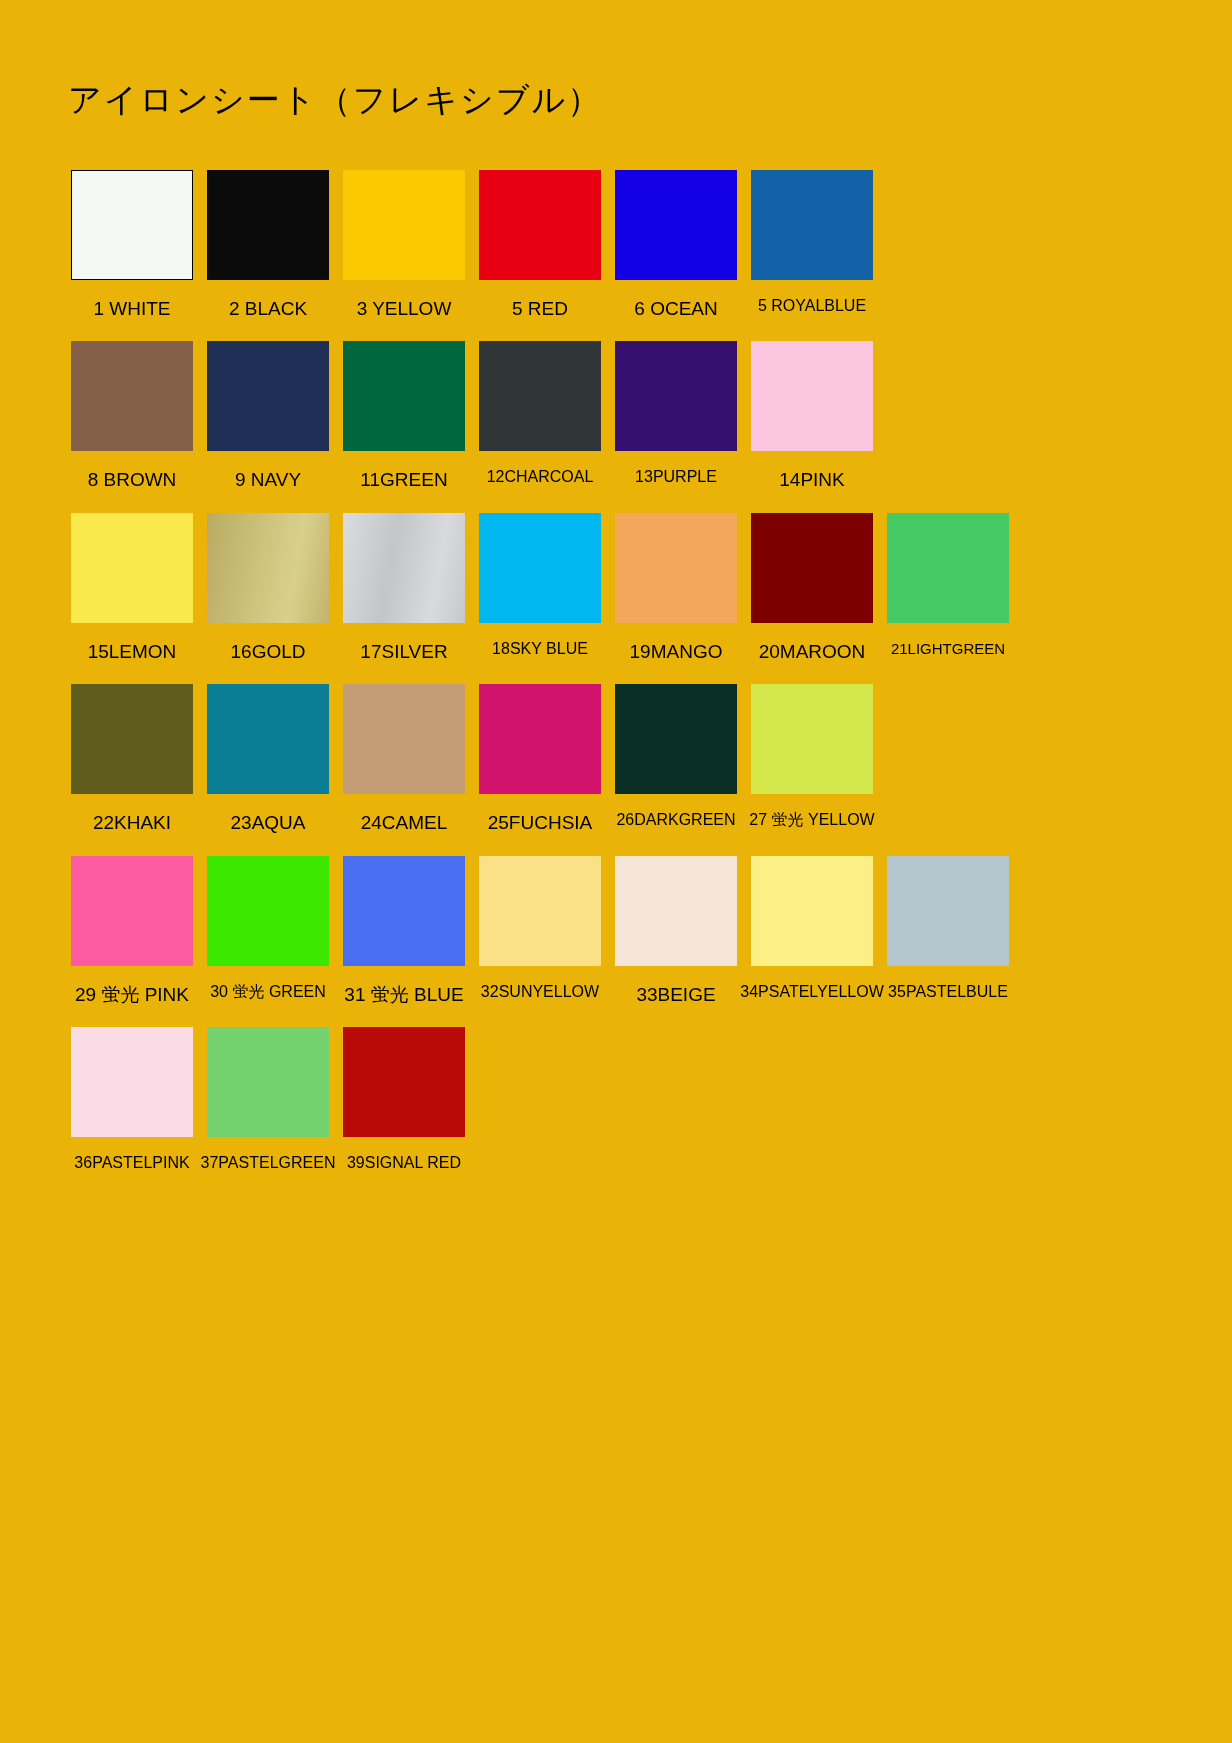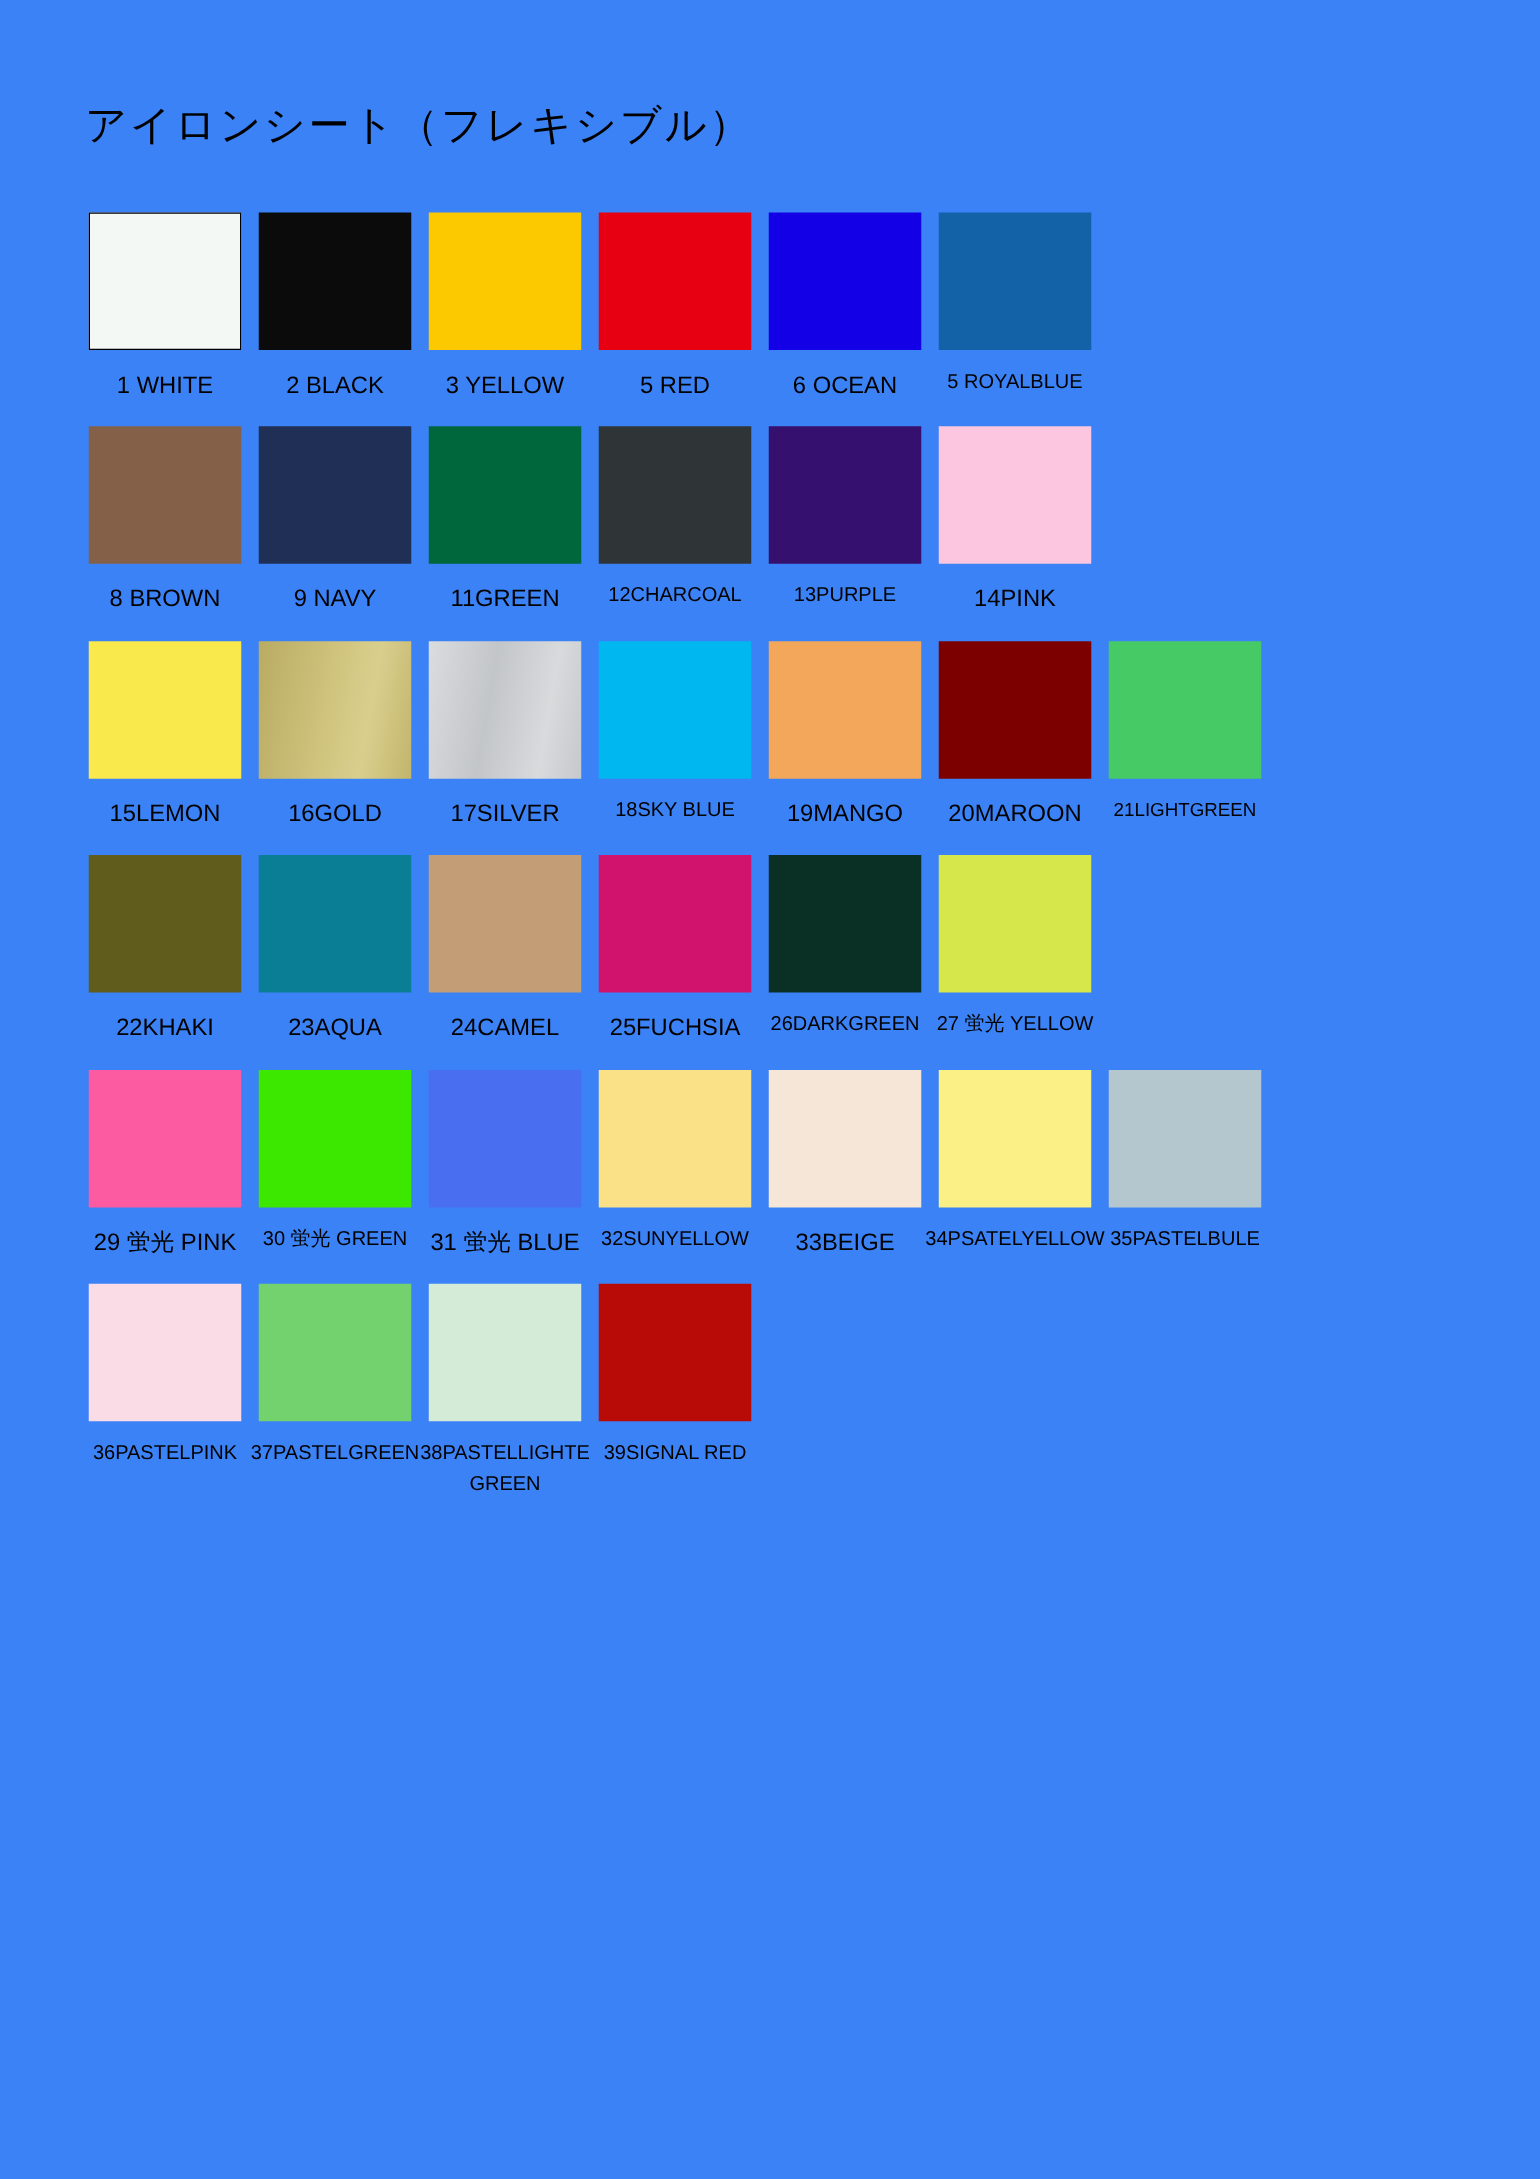--- a/index.html
+++ b/index.html
@@ -12,21 +12,21 @@
     height: 1743px;
     font-family: "Liberation Serif", "DejaVu Serif", serif;
     color: #000000;
     position: relative;
     overflow: hidden;
   }
   .page {
     position: relative;
     width: 1232px;
     height: 1743px;
-    background: #3b82f6;
+    background: #eab308;
   }
   .title {
     position: absolute;
     left: 68px;
     top: 78px;
     font-family: "DejaVu Serif", "Liberation Serif", serif;
     font-size: 33px;
     letter-spacing: 2px;
     color: #000000;
     white-space: nowrap;
@@ -234,25 +234,20 @@
       <div class="row">
         <div class="cell">
           <div class="swatch" style="background: rgb(250, 220, 230);"></div>
           <div class="label sm">36PASTELPINK</div>
         </div>
         <div class="cell">
           <div class="swatch" style="background: rgb(115, 209, 110);"></div>
           <div class="label sm">37PASTELGREEN</div>
         </div>
         <div class="cell">
-          <div class="swatch" style="background: rgb(212, 236, 215);"></div>
-          <div class="label sm">38PASTELLIGHTE
-GREEN</div>
-        </div>
-        <div class="cell">
           <div class="swatch" style="background: rgb(184, 11, 7);"></div>
           <div class="label sm">39SIGNAL RED</div>
         </div>
       </div>
       <div class="rowgap"></div>
     </div>
 
 </div>
 
 </body></html>

